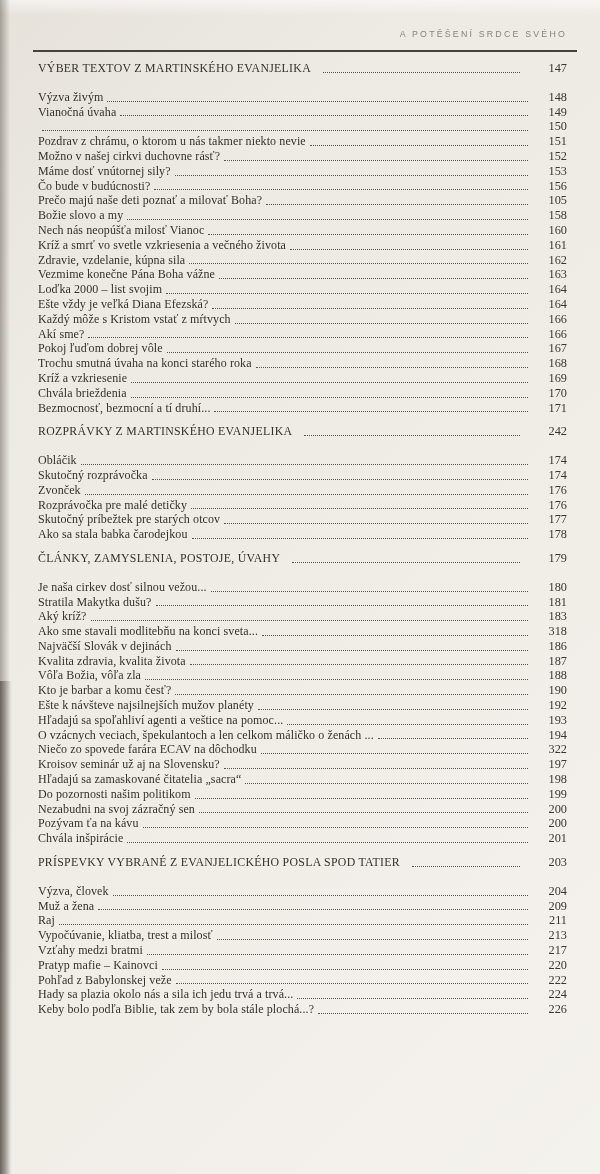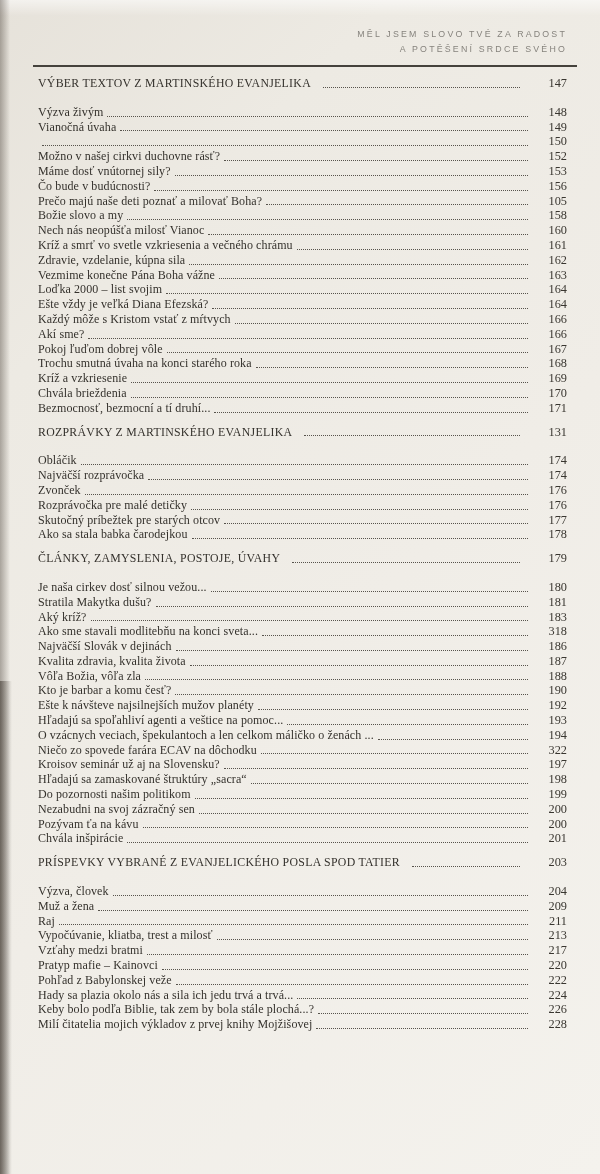--- a/index.html
+++ b/index.html
@@ -77,21 +77,20 @@
 </head>
 <body>
 
 <div class="page">
   <div class="edge-top"></div>
   <div class="edge-left"></div>
   <div class="edge-left-dark"></div>
 
   <div class="content">
     <div class="running-header">
-      <div>MĚL JSEM SLOVO TVÉ ZA RADOST</div>
       <div>A POTĚŠENÍ SRDCE SVÉHO</div>
     </div>
 
     <div class="rule"></div>
 
     <div id="toc-root">
         <div class="toc-section">
           <div class="row sec-header">
             <span class="t">VÝBER TEXTOV Z MARTINSKÉHO EVANJELIKA</span>
             <span class="leader"></span>
@@ -105,20 +104,25 @@
           <div class="row">
             <span class="t">Vianočná úvaha</span>
             <span class="leader"></span>
             <span class="n">149</span>
           </div>
           <div class="row">
             <span class="leader"></span>
             <span class="n">150</span>
           </div>
           <div class="row">
+            <span class="t">Pozdrav z chrámu, o ktorom u nás takmer niekto nevie</span>
+            <span class="leader"></span>
+            <span class="n">151</span>
+          </div>
+          <div class="row">
             <span class="t">Možno v našej cirkvi duchovne rásť?</span>
             <span class="leader"></span>
             <span class="n">152</span>
           </div>
           <div class="row">
             <span class="t">Máme dosť vnútornej sily?</span>
             <span class="leader"></span>
             <span class="n">153</span>
           </div>
           <div class="row">
@@ -135,21 +139,21 @@
             <span class="t">Božie slovo a my</span>
             <span class="leader"></span>
             <span class="n">158</span>
           </div>
           <div class="row">
             <span class="t">Nech nás neopúšťa milosť Vianoc</span>
             <span class="leader"></span>
             <span class="n">160</span>
           </div>
           <div class="row">
-            <span class="t">Kríž a smrť vo svetle vzkriesenia a večného chrámu</span>
+            <span class="t">Kríž a smrť vo svetle vzkriesenia a večného života</span>
             <span class="leader"></span>
             <span class="n">161</span>
           </div>
           <div class="row">
             <span class="t">Zdravie, vzdelanie, kúpna sila</span>
             <span class="leader"></span>
             <span class="n">162</span>
           </div>
           <div class="row">
             <span class="t">Vezmime konečne Pána Boha vážne</span>
@@ -199,29 +203,29 @@
           <div class="row">
             <span class="t">Bezmocnosť, bezmocní a tí druhí...</span>
             <span class="leader"></span>
             <span class="n">171</span>
           </div>
         </div>
         <div class="toc-section">
           <div class="row sec-header">
             <span class="t">ROZPRÁVKY Z MARTINSKÉHO EVANJELIKA</span>
             <span class="leader"></span>
-            <span class="n">131</span>
+            <span class="n">242</span>
           </div>
           <div class="row">
             <span class="t">Obláčik</span>
             <span class="leader"></span>
             <span class="n">174</span>
           </div>
           <div class="row">
-            <span class="t">Najväčší rozprávočka</span>
+            <span class="t">Skutočný rozprávočka</span>
             <span class="leader"></span>
             <span class="n">174</span>
           </div>
           <div class="row">
             <span class="t">Zvonček</span>
             <span class="leader"></span>
             <span class="n">176</span>
           </div>
           <div class="row">
             <span class="t">Rozprávočka pre malé detičky</span>
@@ -304,21 +308,21 @@
             <span class="t">Niečo zo spovede farára ECAV na dôchodku</span>
             <span class="leader"></span>
             <span class="n">322</span>
           </div>
           <div class="row">
             <span class="t">Kroisov seminár už aj na Slovensku?</span>
             <span class="leader"></span>
             <span class="n">197</span>
           </div>
           <div class="row">
-            <span class="t">Hľadajú sa zamaskované štruktúry „sacra“</span>
+            <span class="t">Hľadajú sa zamaskované čitatelia „sacra“</span>
             <span class="leader"></span>
             <span class="n">198</span>
           </div>
           <div class="row">
             <span class="t">Do pozornosti našim politikom</span>
             <span class="leader"></span>
             <span class="n">199</span>
           </div>
           <div class="row">
             <span class="t">Nezabudni na svoj zázračný sen</span>
@@ -380,21 +384,16 @@
           <div class="row">
             <span class="t">Hady sa plazia okolo nás a sila ich jedu trvá a trvá...</span>
             <span class="leader"></span>
             <span class="n">224</span>
           </div>
           <div class="row">
             <span class="t">Keby bolo podľa Biblie, tak zem by bola stále plochá...?</span>
             <span class="leader"></span>
             <span class="n">226</span>
           </div>
-          <div class="row">
-            <span class="t">Milí čitatelia mojich výkladov z prvej knihy Mojžišovej</span>
-            <span class="leader"></span>
-            <span class="n">228</span>
-          </div>
         </div>
       </div>
   </div>
 </div>
 
 </body></html>

